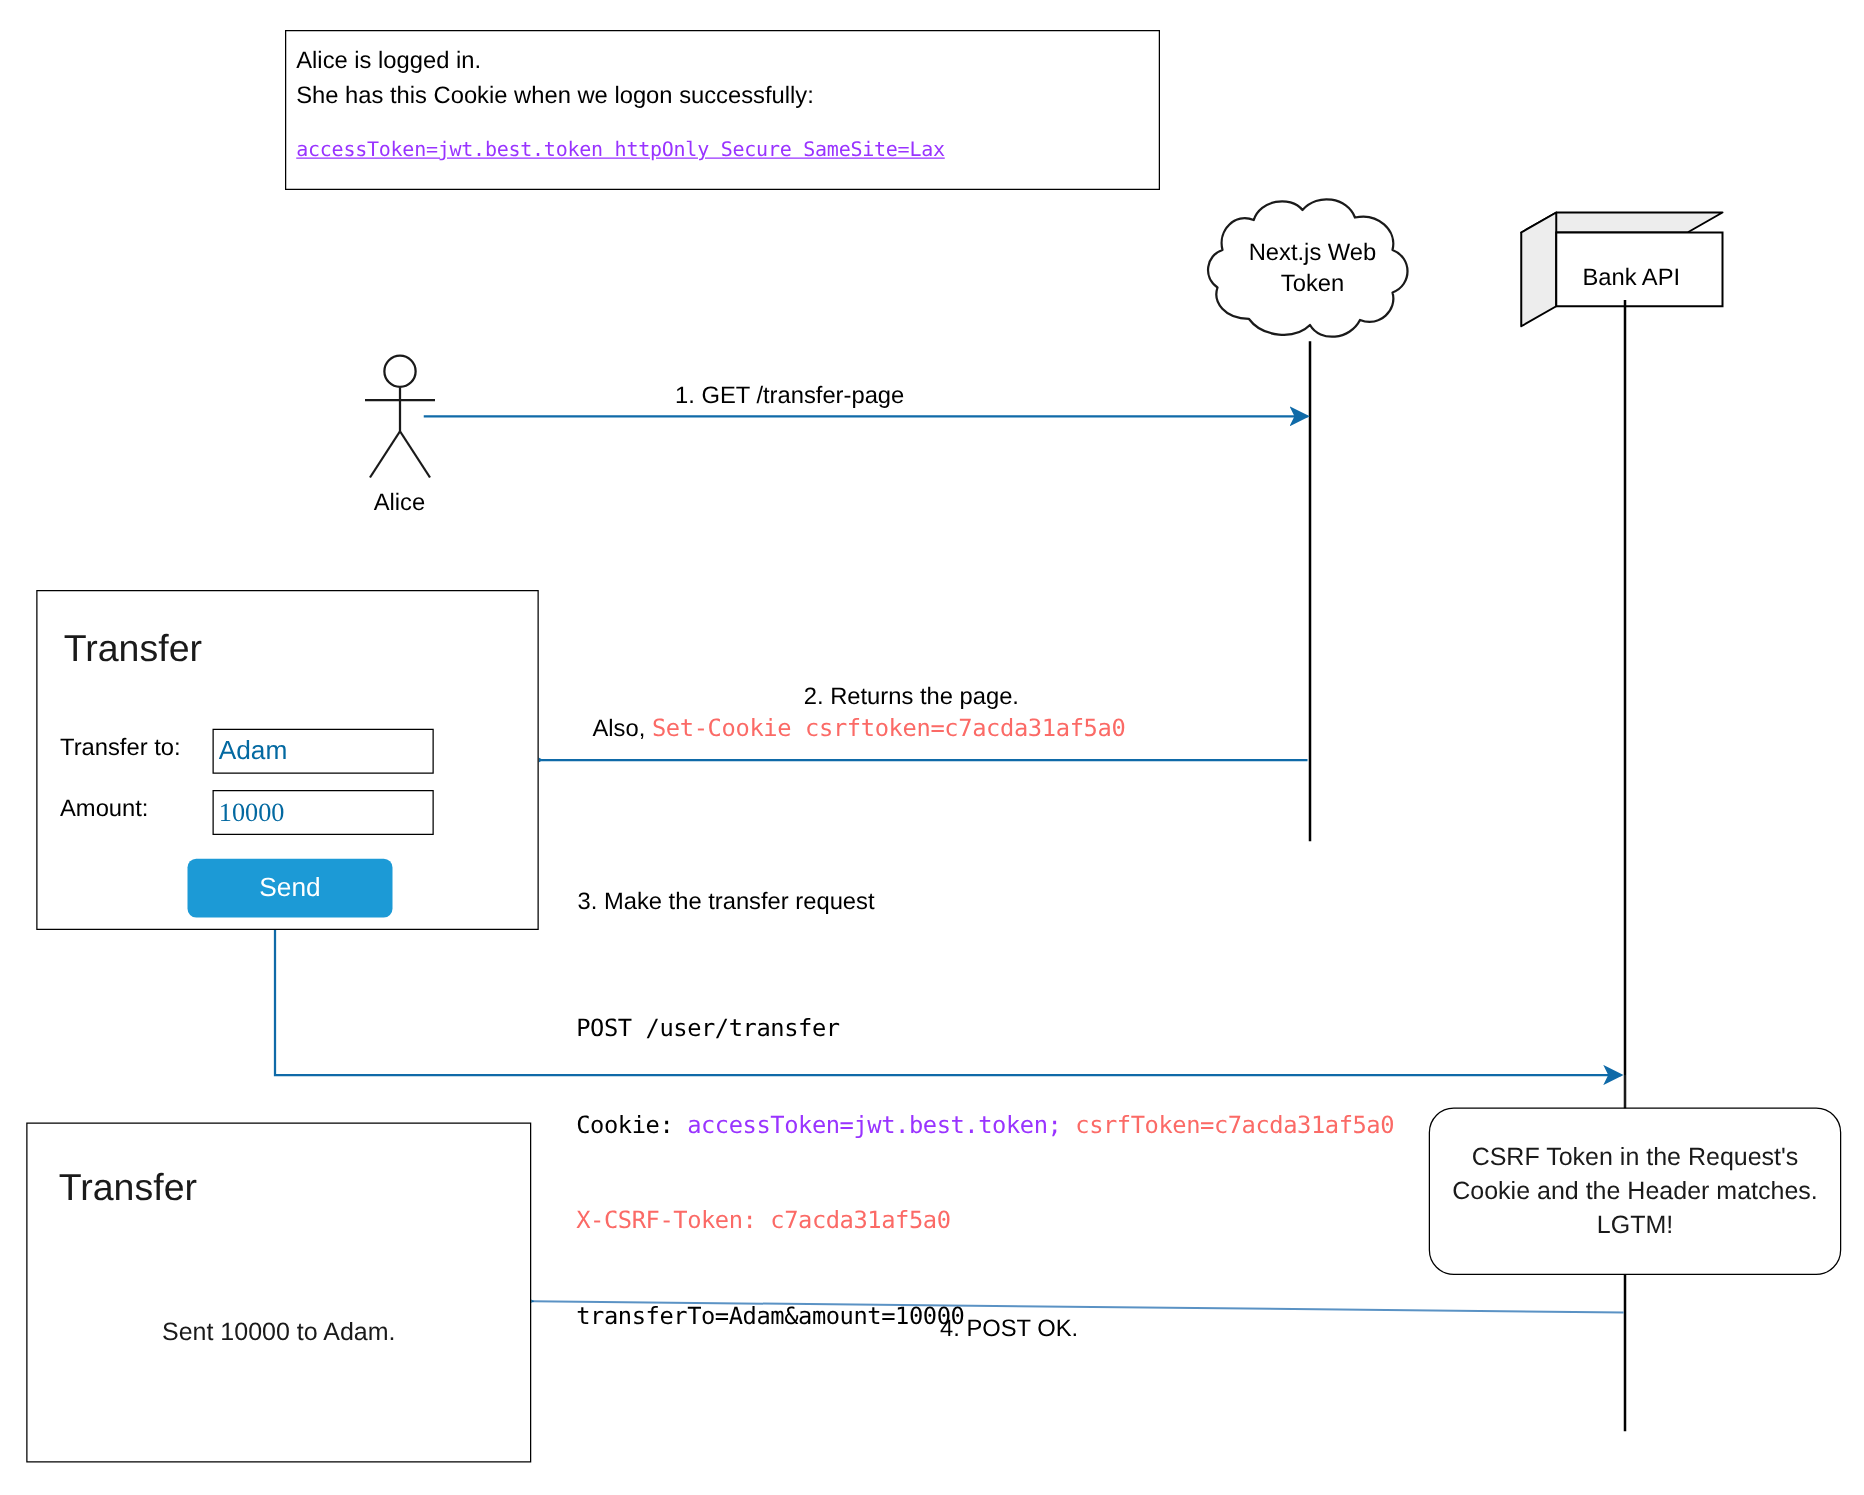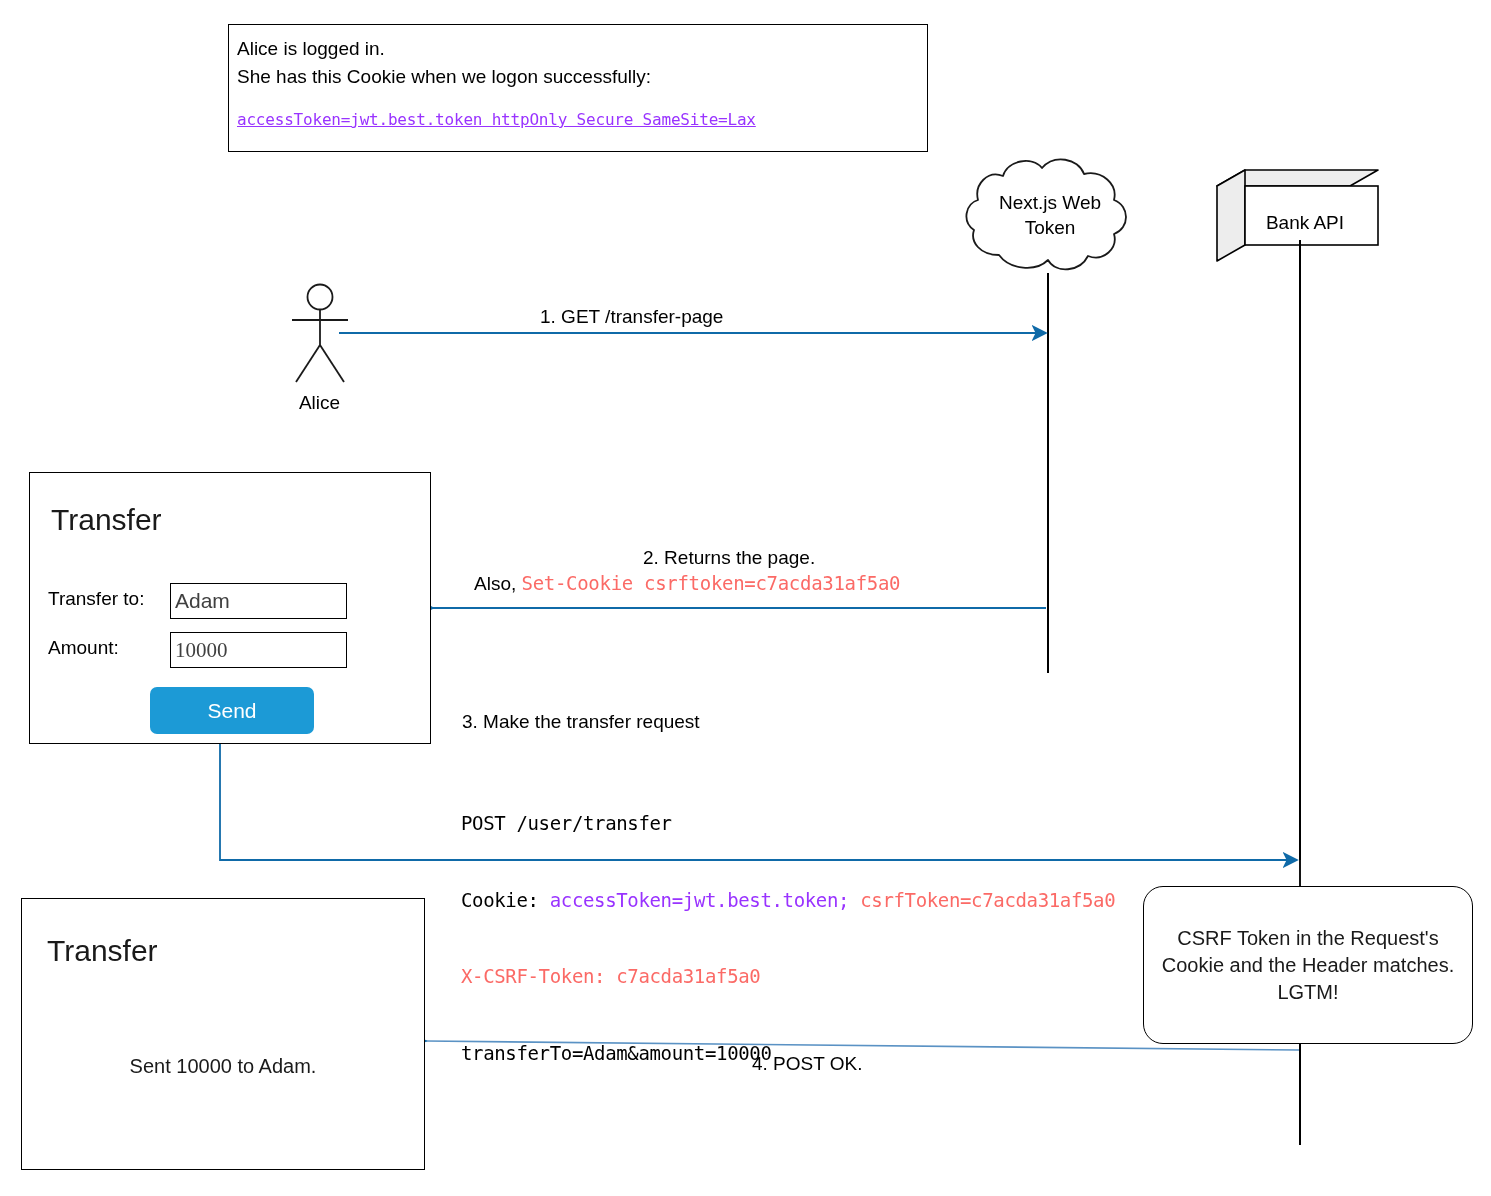--- a/index.html
+++ b/index.html
@@ -118,21 +118,21 @@
   }
   .field-label { font-size: 19px; color: #000; }
   #label-transfer-to { left: 48px; top: 588px; }
   #label-amount { left: 48px; top: 637px; }
   .text-input {
     border: 1.5px solid #000;
     background: #fff;
     box-sizing: border-box;
     font-family: "Liberation Sans", sans-serif;
     font-size: 21px;
-    color: #404040;
+    color: #0369a1;
     padding: 17px 4px;
     outline: none;
   }
   #input-transfer-to { left: 170px; top: 583px; width: 177px; height: 32px; }
   #input-amount { left: 170px; top: 632px; width: 177px; height: 20px; font-family: Liberation Serif, serif; }
   #send-button {
     left: 150px; top: 687px;
     width: 164px; height: 47px;
     background: #1c9ad6;
     border: none;
@@ -156,21 +156,21 @@
     font-size: 30px; color: #1a1a1a;
   }
   #transfer-result-text {
     left: 21px; top: 1055px; width: 404px;
     text-align: center; font-size: 20px; color: #1a1a1a;
   }
 
   
   #csrf-bubble {
     left: 1143px; top: 886px;
-    width: 330px; height: 158px;
+    width: 330px; height: 134px;
     border: 1.4px solid #000;
     border-radius: 20px;
     background: #fff;
     box-sizing: border-box;
     display: flex;
     align-items: center;
     justify-content: center;
   }
   #csrf-bubble-text {
     text-align: center;

